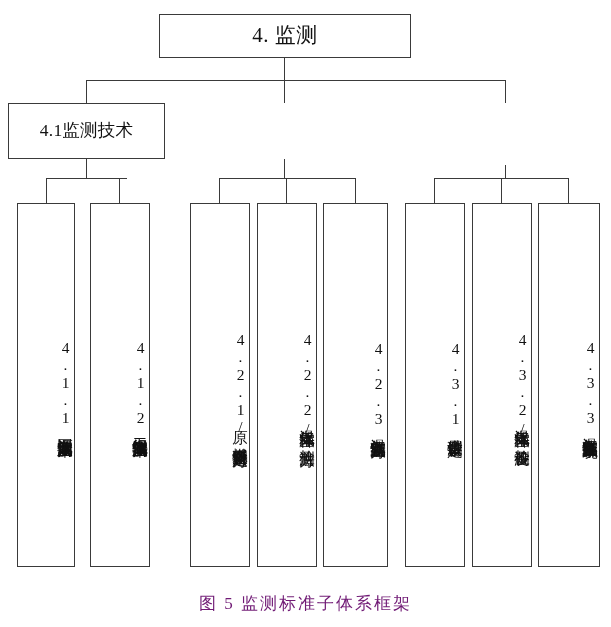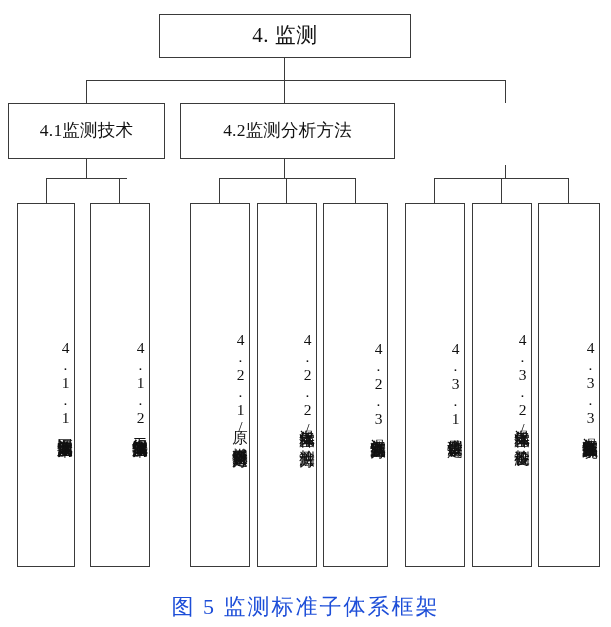--- a/index.html
+++ b/index.html
@@ -54,23 +54,23 @@
     position: absolute;
     background: #3a3a3a;
   }
   .connector.v { width: 1.4px; }
   .connector.h { height: 1.4px; }
   #caption {
     position: absolute;
     left: 0;
     width: 611px;
     text-align: center;
-    font-size: 22px;
+    font-size: 17px;
     letter-spacing: 2px;
-    color: #1d4ed8;
+    color: #701a75;
     font-family: "Liberation Serif", "DejaVu Serif", serif;
   }
 </style>
 </head>
 <body>
 
 <div id="diagram-root">
 
   <div class="node level0" style="left:159px; top:14px; width:252px; height:44px;">
     <span>4. 监测</span>
@@ -79,23 +79,20 @@
   <div class="connector v" style="left:284px; top:58px; height:22px;"></div>
 
   <div class="connector h" style="left:86px; top:80px; width:420px;"></div>
 
   <div class="connector v" style="left:86px; top:80px; height:23px;"></div>
   <div class="connector v" style="left:284px; top:80px; height:23px;"></div>
   <div class="connector v" style="left:505px; top:80px; height:23px;"></div>
 
   <div class="node level1" style="left:8px; top:103px; width:157px; height:56px;font-family:Liberation Serif, serif;">
     <span>4.1监测技术</span>
-  </div>
-  <div class="node level1" style="left:180px; top:103px; width:215px; height:56px;">
-    <span>4.2监测分析方法</span>
   </div>
 
   <div class="connector v" style="left:86px; top:159px; height:19px;"></div>
   <div class="connector h" style="left:46px; top:178px; width:81px;"></div>
   <div class="connector v" style="left:46px; top:178px; height:25px;"></div>
   <div class="connector v" style="left:119px; top:178px; height:25px;"></div>
 
   <div class="connector v" style="left:284px; top:159px; height:19px;"></div>
   <div class="connector h" style="left:219px; top:178px; width:137px;"></div>
   <div class="connector v" style="left:219px; top:178px; height:25px;"></div>

